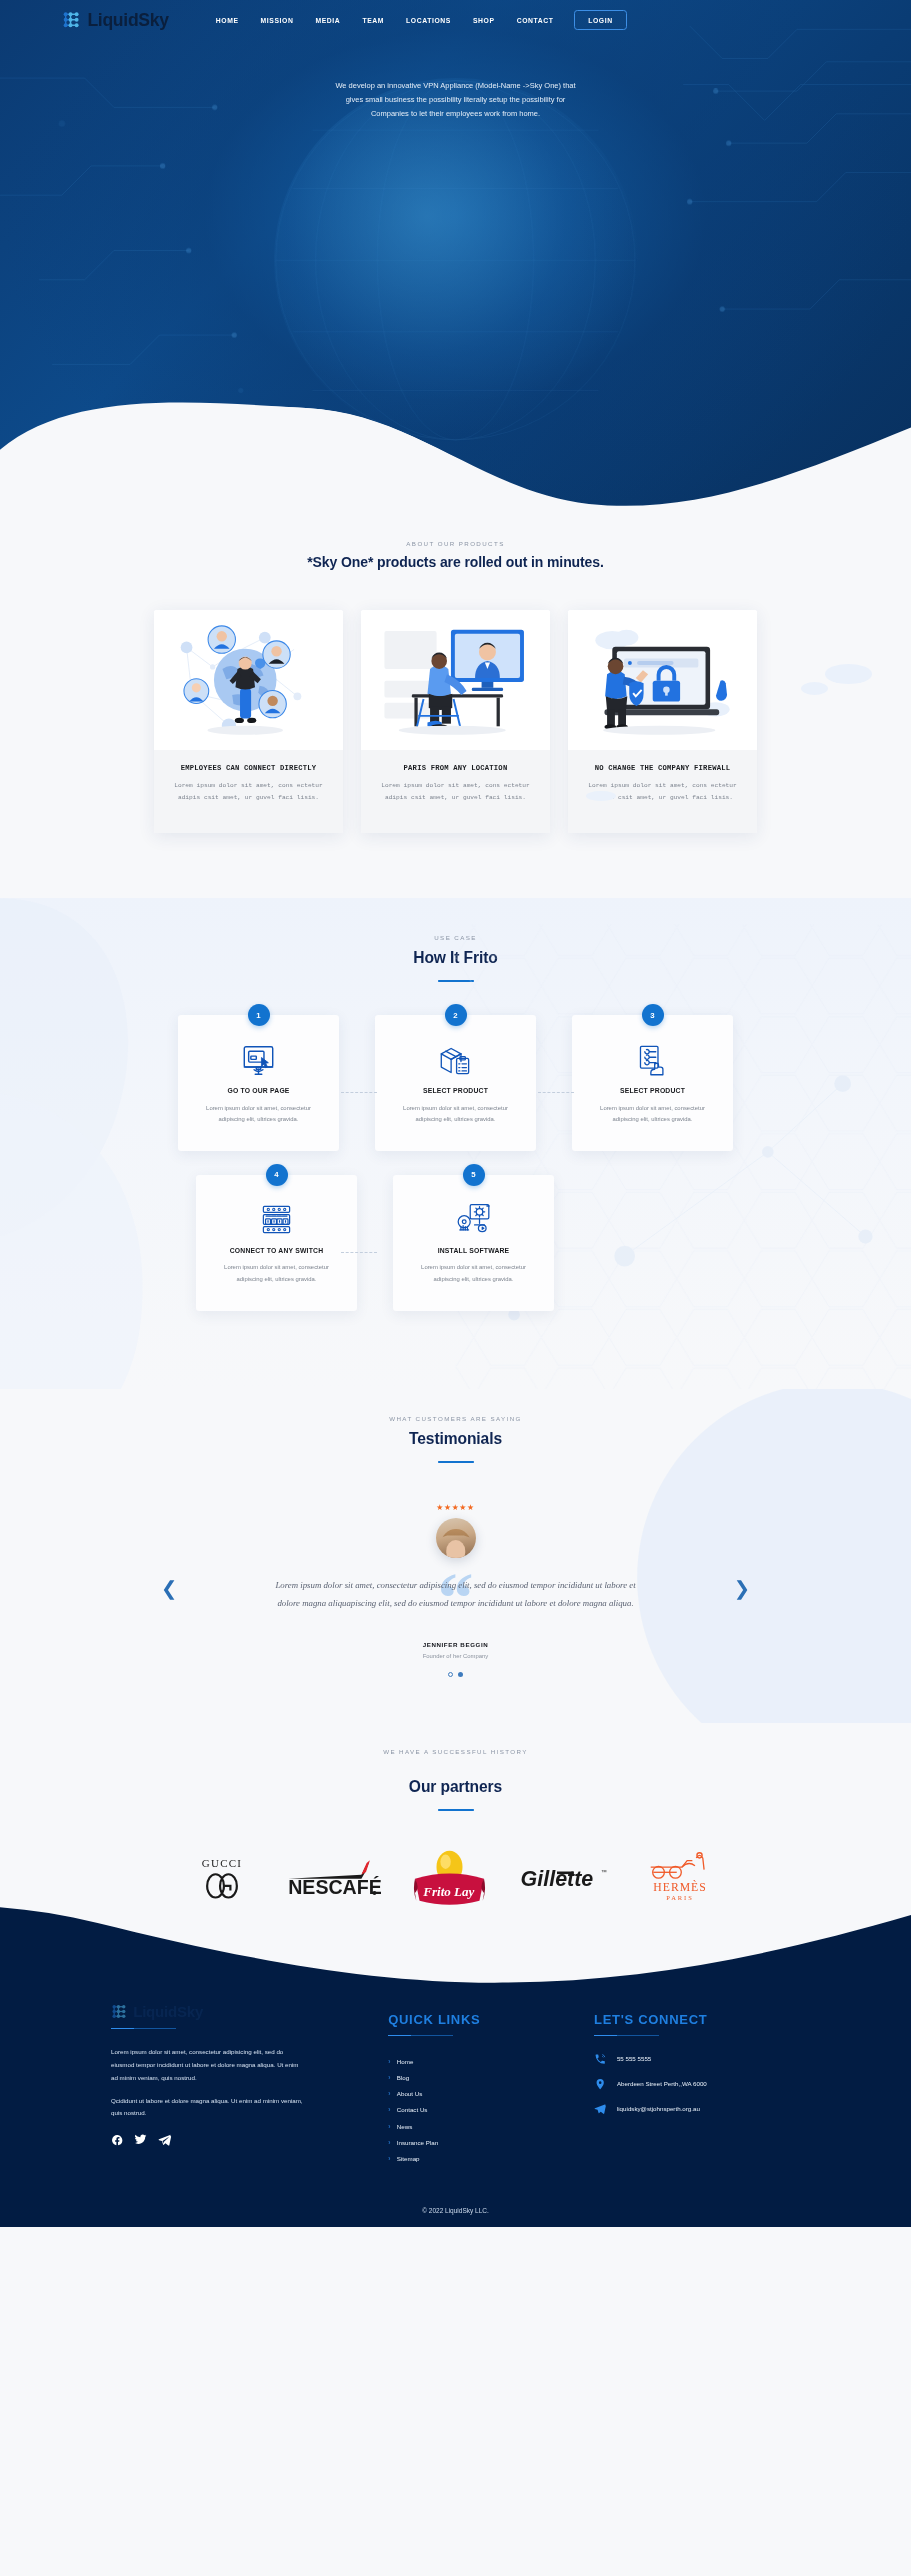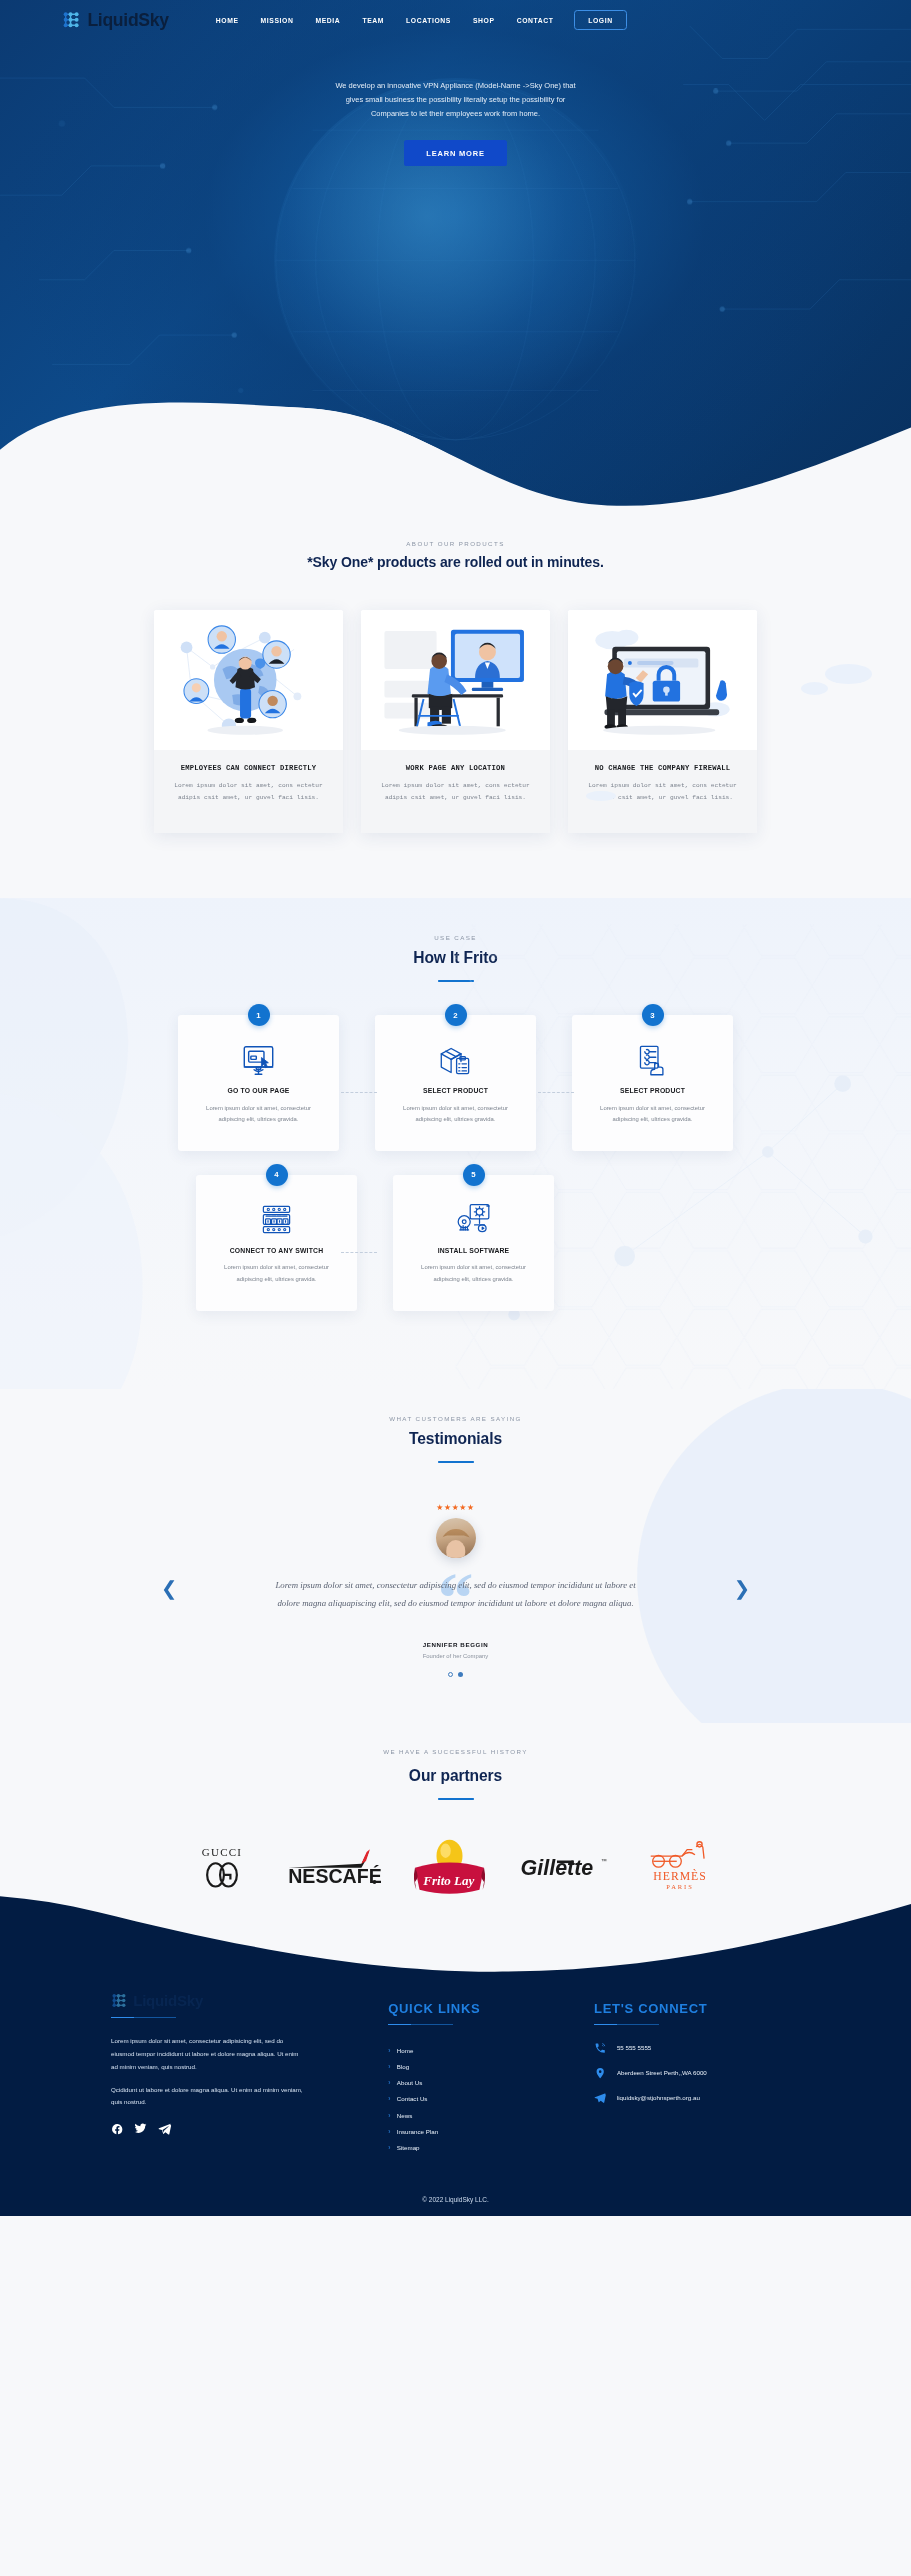--- a/index.html
+++ b/index.html
@@ -335,21 +335,21 @@
   .arrow.left { left: 161px; }
   .arrow.right { right: 161px; }
 
   
   .partners {
     position: relative;
     background: #f7f8fa;
     padding: 25px 0 0;
     overflow: hidden;
   }
-  .partners .sec-title { font-size: 15.6px; margin-top: 12px; }
+  .partners .sec-title { font-size: 15.6px; margin-top: 23px; }
   .logos {
     position: relative;
     z-index: 4;
     display: flex;
     align-items: flex-end;
     justify-content: center;
     gap: 30px;
     margin-top: 39px;
     height: 56px;
   }
@@ -497,21 +497,20 @@
       <a class="nav-link" href="#">TEAM</a>
       <a class="nav-link" href="#">LOCATIONS</a>
       <a class="nav-link" href="#">SHOP</a>
       <a class="nav-link" href="#">CONTACT</a>
       <button class="nav-login">LOGIN</button>
     </div>
   </nav>
 
   <div class="hero-inner">
     <p class="hero-sub">We develop an innovative VPN Appliance (Model-Name -&gt;Sky One) that gives small business the possibility literally setup the possibility for Companies to let their employees work from home.</p>
-    <div><button class="hero-btn">LEARN MORE</button></div>
   </div>
 
   <svg style="position:absolute;bottom:-0.7px;left:0;display:block" width="911" height="150" viewBox="0 0 1400 230" preserveAspectRatio="none">
     <path d="M0 445 C0 445 0 140 60 108 C160 54 300 58 470 66 C640 74 740 196 900 214 C1060 232 1210 176 1400 100 L1400 230 L0 230 Z" fill="#f7f8fa"></path>
     <path d="M0 130 C110 38 300 56 470 66 C640 76 745 196 905 213 C1065 230 1215 172 1400 96 L1400 230 L0 230 Z" fill="#f7f8fa"></path>
   </svg>
 </section>
 
 <section class="products">
   <div class="cloud" style="width:47px;height:19.5px;right:39px;top:150px;"></div>
@@ -614,21 +613,21 @@
           </g>
           <g stroke="#2272e0" stroke-width="3" fill="none">
             <path d="M76 124 L66 166"></path>
               <path d="M122 124 L132 166"></path>
               <path d="M68 150 H130"></path>
           </g>
           <ellipse cx="120" cy="172" rx="82" ry="7" fill="#eceff4"></ellipse>
         </svg>
       </div>
       <div class="pcard-body">
-        <h3 class="pcard-title">WORK PAGE ANY LOCATION</h3>
+        <h3 class="pcard-title">PARIS FROM ANY LOCATION</h3>
         <p class="pcard-text">Lorem ipsum dolor sit amet, cons ectetur adipis csit amet, ur guvel faci lisis.</p>
       </div>
     </article>
 
     <article class="pcard">
       <div class="pcard-img">
         <svg width="163" height="124" viewBox="0 0 250 190">
           <g fill="#e8f0fb">
             <ellipse cx="48" cy="34" rx="26" ry="14"></ellipse>
               <ellipse cx="70" cy="30" rx="18" ry="12"></ellipse>

